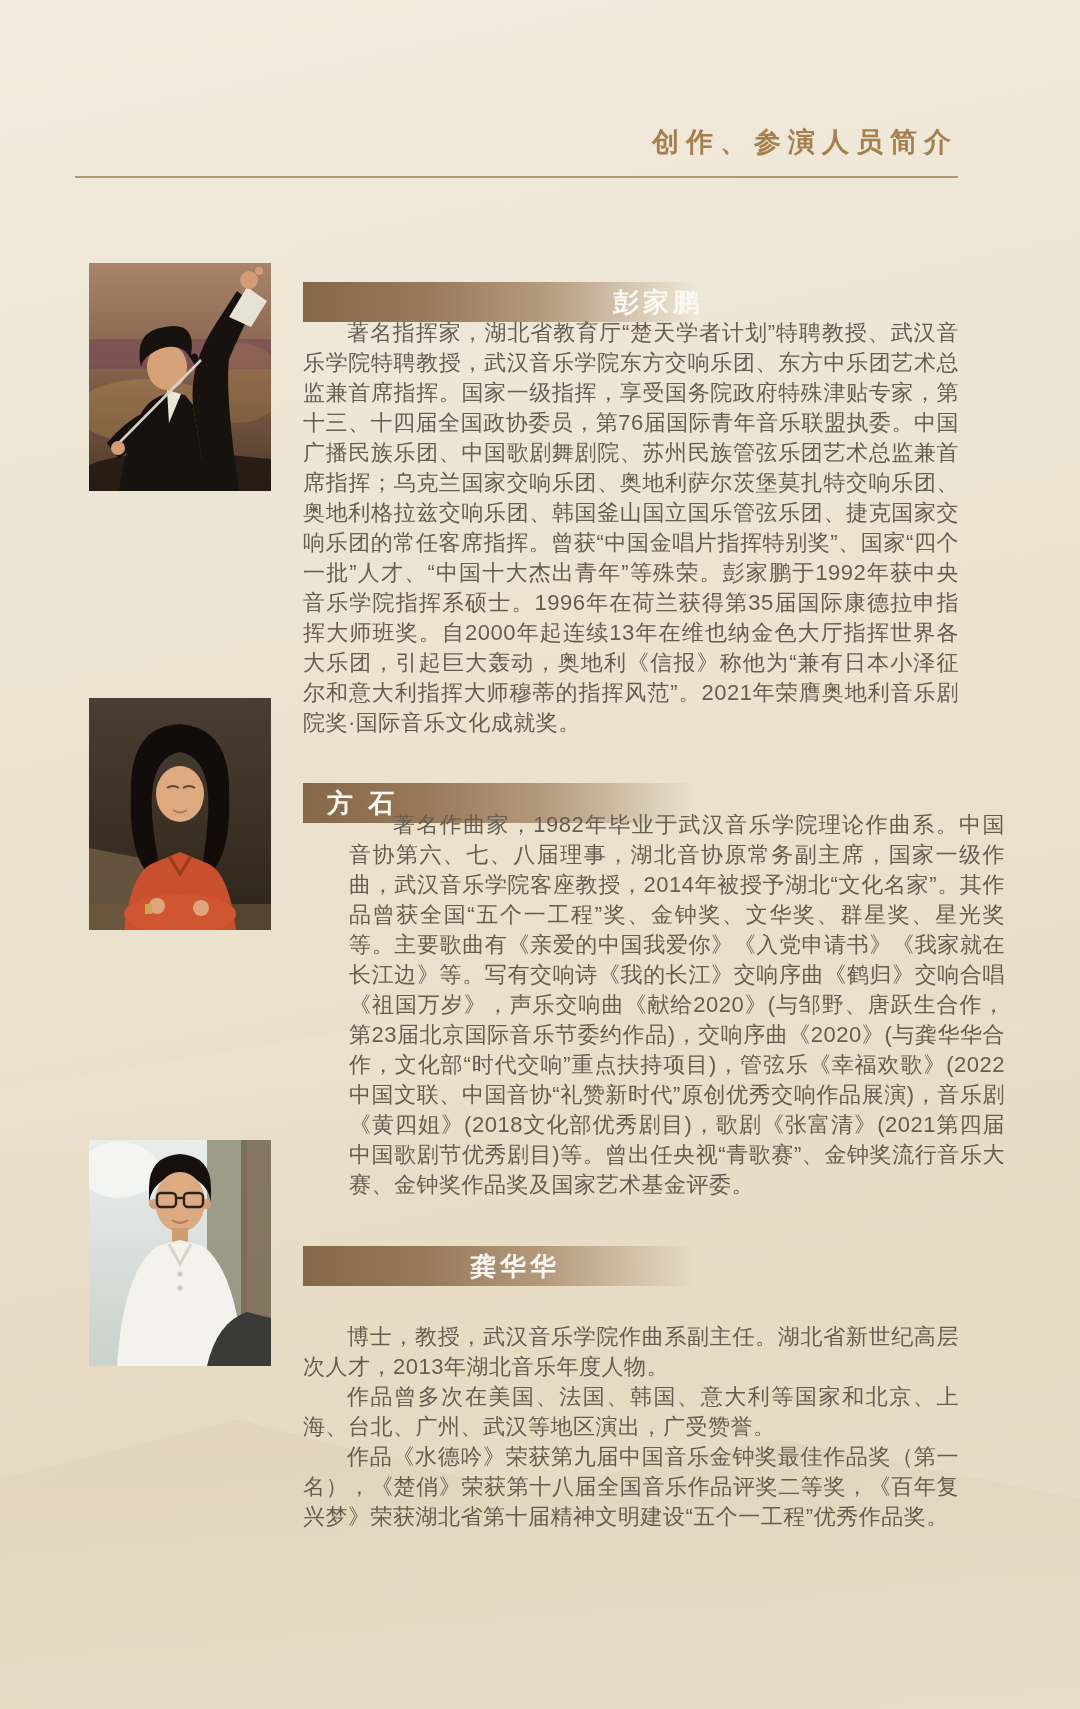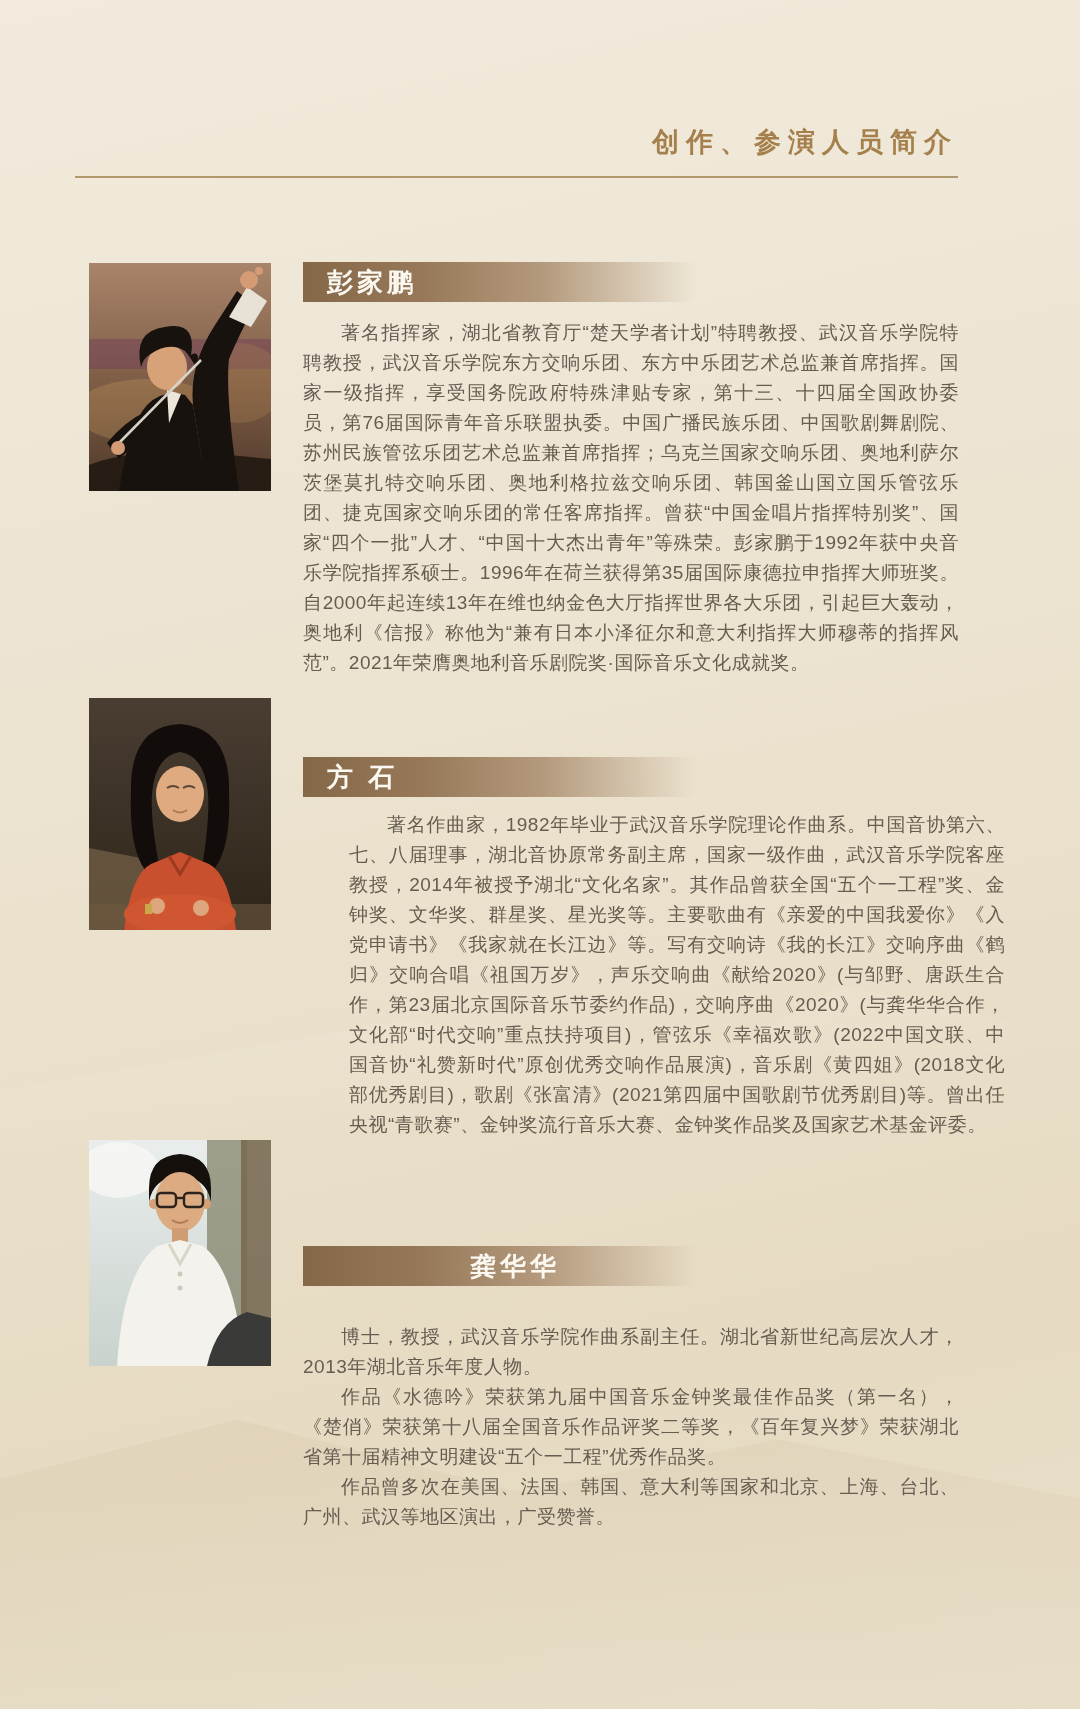--- a/index.html
+++ b/index.html
@@ -27,30 +27,30 @@
   .photo{position:absolute;left:89px;width:182px;overflow:hidden;background:#8a7258;}
   .photo svg{display:block;width:100%;height:100%;}
   #photo1{top:263px;height:228px;}
   #photo2{top:698px;height:232px;}
   #photo3{top:1140px;height:226px;}
   .name-banner{
     position:absolute;left:303px;width:400px;height:40px;
     background:linear-gradient(to right,#856848 0%,#97795a 30%,#b49a7d 60%,rgba(232,221,199,0) 98%);
     display:flex;align-items:center;
   }
-  #banner1{top:262px;}
-  #banner2{top:757px;align-items:flex-end;}
+  #banner1{top:282px;justify-content:flex-end;}
+  #banner2{top:783px;align-items:flex-end;}
   #banner3{top:1246px;justify-content:center;}
   .name-banner .person-name{
     color:#fbf8f1;font-size:26px;font-weight:600;letter-spacing:4px;
     padding-left:24px;line-height:40px;white-space:pre;
   }
   .bio{
     position:absolute;left:303px;width:656px;
-    color:#665c50;font-size:19px;line-height:30px;
+    color:#665c50;font-size:22px;line-height:30px;
     text-align:justify;letter-spacing:0.5px;
   }
   #bio1{top:318px;}
   #bio2{top:810px;margin-left:46px;}
   #bio3{top:1300px;margin-top:22px;}
   .bio p{margin:0;text-indent:2em;}
 </style>
 </head>
 <body>
 
@@ -153,17 +153,17 @@
       <circle cx="91" cy="134" r="2.5" fill="#cfc9bb"></circle>
       <circle cx="91" cy="148" r="2.5" fill="#cfc9bb"></circle>
       <path d="M118,226 Q128,182 158,172 L182,178 L182,226 Z" fill="#3a3a38"></path>
     </svg>
   </div>
   <div class="name-banner" id="banner3">
     <span class="person-name">龚华华</span>
   </div>
   <div class="bio" id="bio3">
     <p>博士，教授，武汉音乐学院作曲系副主任。湖北省新世纪高层次人才，2013年湖北音乐年度人物。</p>
+    <p>作品曾多次在美国、法国、韩国、意大利等国家和北京、上海、台北、广州、武汉等地区演出，广受赞誉。</p>
     <p>作品《水德吟》荣获第九届中国音乐金钟奖最佳作品奖（第一名），《楚俏》荣获第十八届全国音乐作品评奖二等奖，《百年复兴梦》荣获湖北省第十届精神文明建设“五个一工程”优秀作品奖。</p>
-    <p>作品曾多次在美国、法国、韩国、意大利等国家和北京、上海、台北、广州、武汉等地区演出，广受赞誉。</p>
   </div>
 
 </div>
 
 </body></html>

